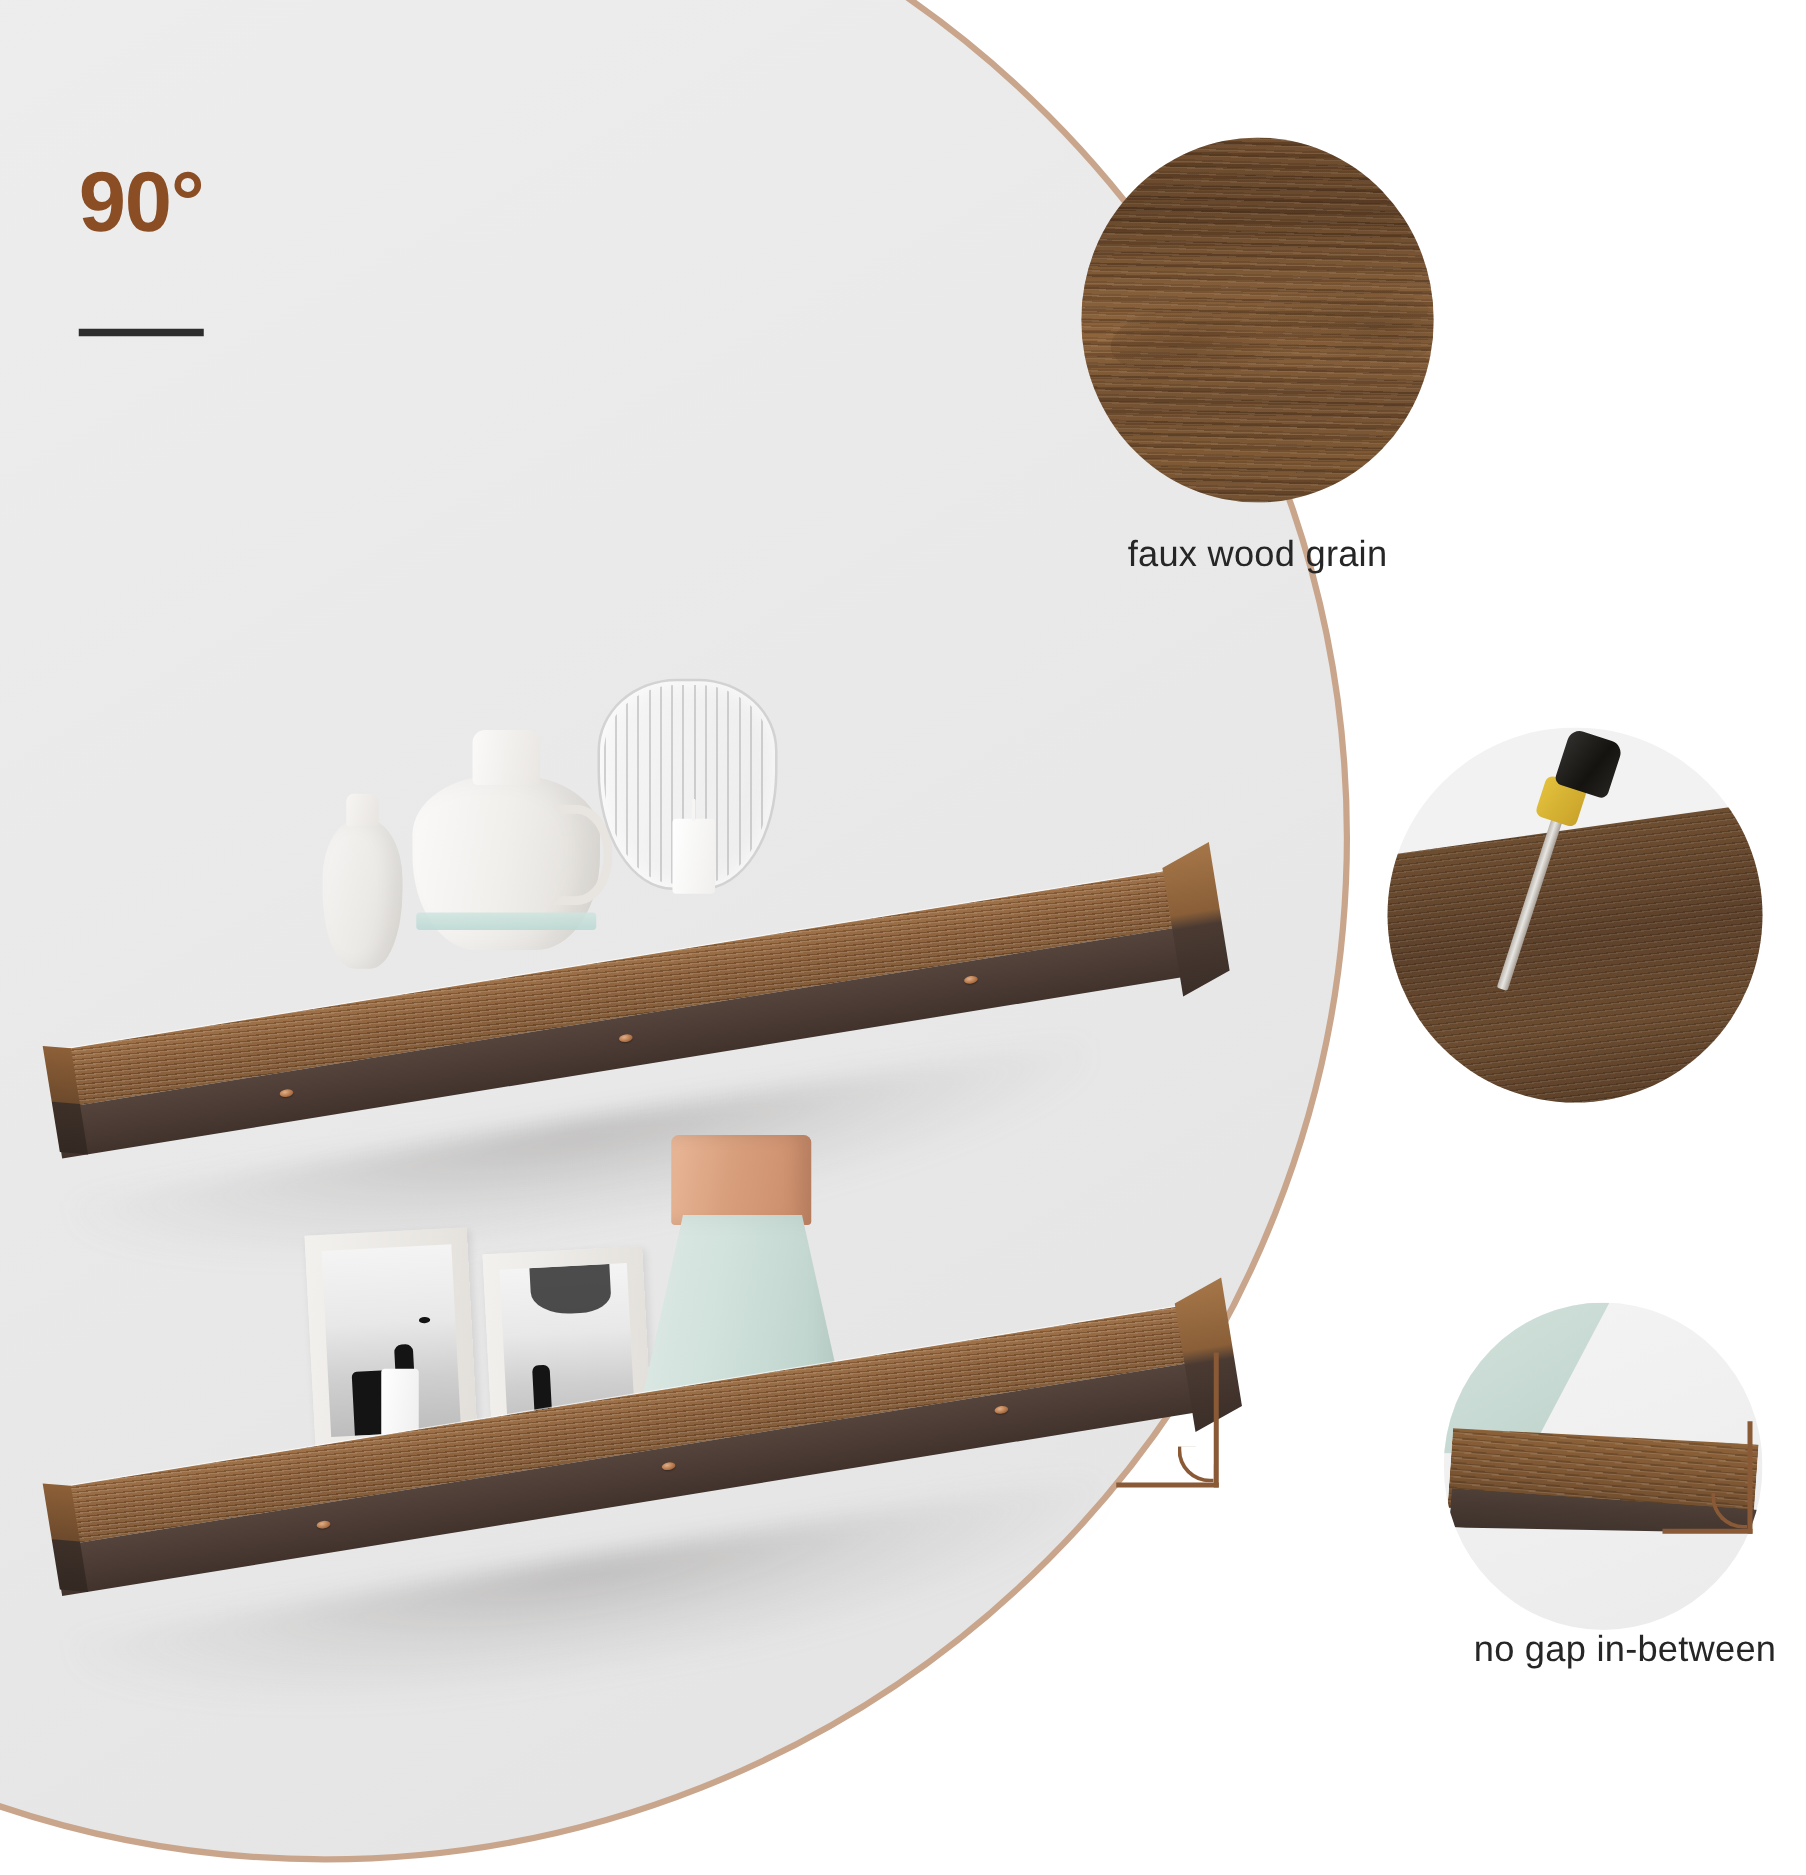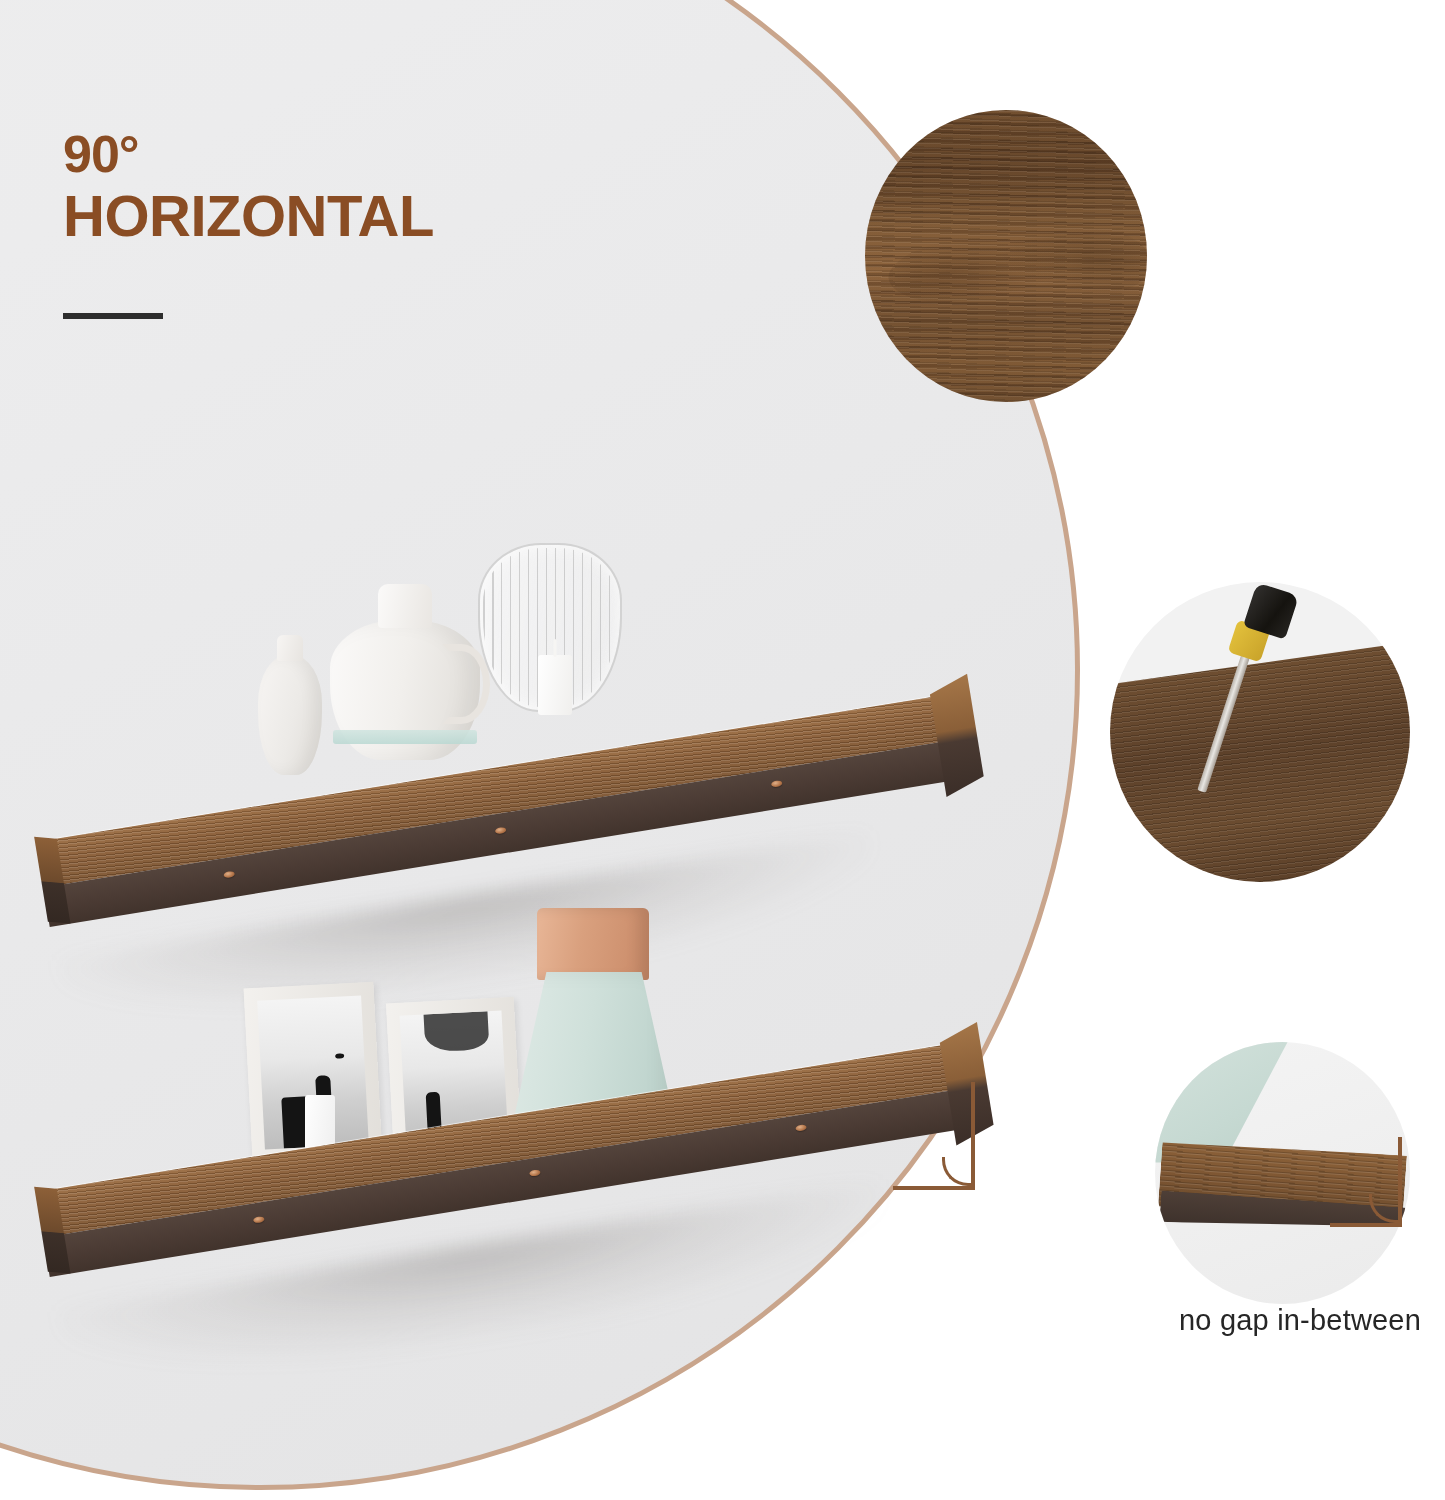--- a/index.html
+++ b/index.html
@@ -10,21 +10,21 @@
   .arc-panel{position:absolute;left:-560px;top:-150px;width:1640px;height:1640px;border-radius:50%;
     background:linear-gradient(150deg,#eeeeee 0%,#ececed 28%,#e9e9ea 55%,#e6e6e7 78%,#e3e3e4 100%);
     border:5px solid #c9a58c;box-sizing:border-box;}
 
   
   .arc-thin{position:absolute;left:-563px;top:-153px;width:1646px;height:1646px;border-radius:50%;
     border:3px solid #c1a392;box-sizing:border-box;opacity:.0;}
 
   
   .headline{position:absolute;left:63px;top:128px;width:560px;}
-  .h-90{font-size:52px;font-weight:bold;color:#8a4d24;line-height:1.02;letter-spacing:-1px;}
+  .h-90{font-size:68px;font-weight:bold;color:#8a4d24;line-height:1.02;letter-spacing:-1px;}
   .h-main{font-size:58px;font-weight:bold;color:#8a4d24;line-height:1.06;letter-spacing:-.5px;margin-top:4px;}
   .rule{width:100px;height:6px;background:#2d2d2d;margin-top:66px;}
   .subtitle{font-size:30px;color:#2b2b2b;margin-top:32px;letter-spacing:.1px;}
 
   
   .shelf{position:absolute;transform-origin:left center;}
   .shelf .edge{position:absolute;left:0;top:0;width:100%;height:46px;
     background:
       repeating-linear-gradient(3deg, rgba(255,255,255,.16) 0 1px, rgba(0,0,0,.14) 1px 2px, rgba(255,255,255,.05) 2px 4px),
       linear-gradient(180deg,#9a6b40 0%,#8a5d36 40%,#7d5430 100%);
@@ -140,21 +140,20 @@
 </head>
 <body>
 
 <div class="page">
 
   <div class="arc-panel"></div>
   <div class="arc-thin"></div>
 
   <div class="headline">
     <div class="h-90">90°</div>
-    <div class="h-main">HORIZONTAL</div>
     <div class="rule"></div>
   </div>
 
   <div class="shelf-shadow" style="left:60px;top:895px;width:820px;height:90px;transform:rotate(-9deg);"></div>
 
   <div class="vase-small" style="left:258px;top:655px;width:64px;height:120px;">
     <div class="neck"></div>
   </div>
 
   <div class="jug" style="left:330px;top:620px;width:150px;height:140px;">
@@ -219,20 +218,21 @@
     <div class="arc"></div>
   </div>
 
   <div class="callout" style="left:865px;top:110px;width:282px;">
     <div class="circle" style="width:282px;height:292px;">
       <div class="wood-swatch">
         <div class="knot"></div>
         <div class="knot2"></div>
       </div>
     </div>
+    <div class="cap-label" style="margin-top:26px;">faux wood grain</div>
   </div>
 
   <div class="callout" style="left:1110px;top:582px;width:300px;">
     <div class="circle" style="width:300px;height:300px;">
       <div class="scratch-bg">
         <div class="scratch-wood"></div>
         <div class="sd-shaft" style="left:135px;top:62px;height:155px;"></div>
         <div class="sd-yellow" style="left:122px;top:42px;"></div>
         <div class="sd-black" style="left:139px;top:6px;"></div>
       </div>

